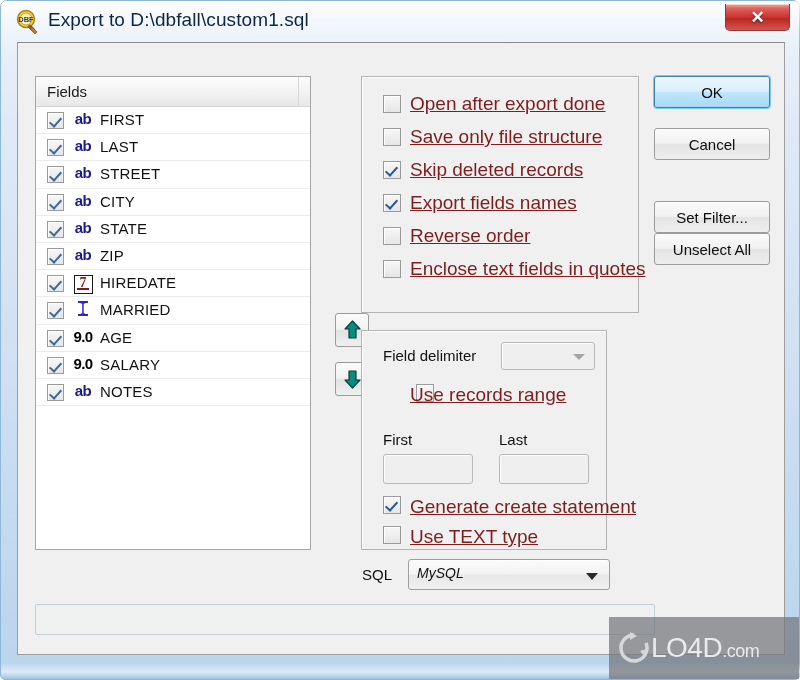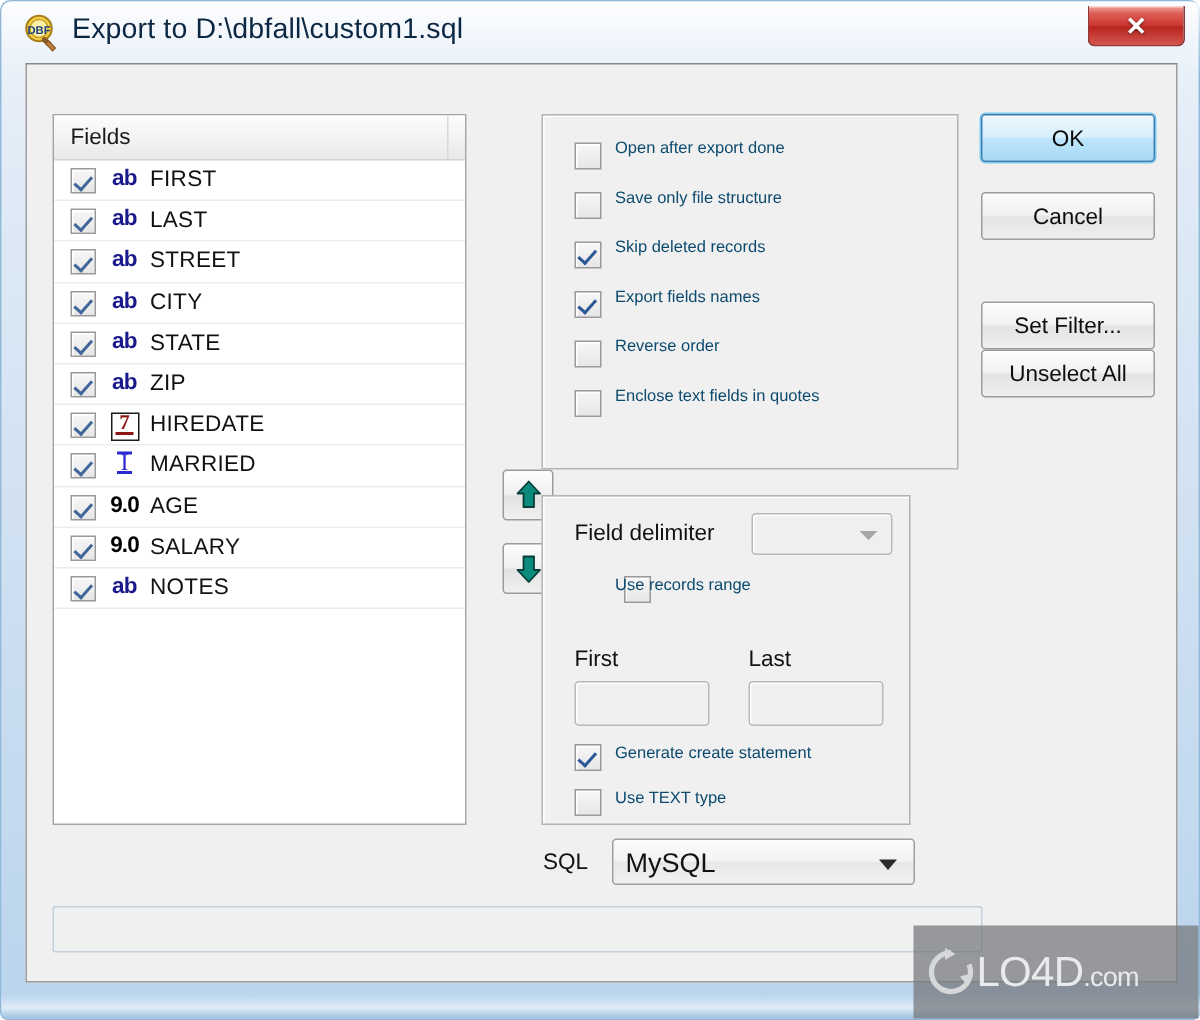--- a/index.html
+++ b/index.html
@@ -246,22 +246,23 @@
     position: absolute;
     left: 21px;
     height: 22px;
     cursor: pointer;
     white-space: nowrap;
   }
   .opt-row .cb { position: absolute; left: 0; top: 2px; }
   .opt-row .lbl {
     position: absolute;
     left: 27px; top: 0;
-    font-size: 11px;
-    color: #0c4a6e;
+    font-size: 19px;
+    color: #7f1d1d;
+    text-decoration: underline;
   }
 
   
   #delim-label {
     position: absolute; left: 21px; top: 16px;
     font-size: 15px; color: #111111;
   }
   #delim-combo {
     position: absolute; left: 139px; top: 11px;
     width: 94px; height: 28px;
@@ -346,21 +347,21 @@
     width: 202px; height: 31px;
     box-sizing: border-box;
     border: 1px solid #9f9f9f;
     border-radius: 3px;
     background: linear-gradient(180deg,#fbfbfb 0%, #f3f3f3 48%, #e7e7e7 52%, #f1f1f1 100%);
     box-shadow: inset 0 1px 0 #ffffff;
     cursor: pointer;
   }
   #sql-combo .val {
     position: absolute; left: 8px; top: 5px;
-    font-size: 18px; color: #111111;
+    font-size: 14px; color: #111111; font-style: italic;
   }
   #sql-combo .arrow {
     position: absolute; right: 11px; top: 13px;
     width: 0; height: 0;
     border-left: 6px solid transparent;
     border-right: 6px solid transparent;
     border-top: 7px solid #2a2a2a;
   }
 
   

